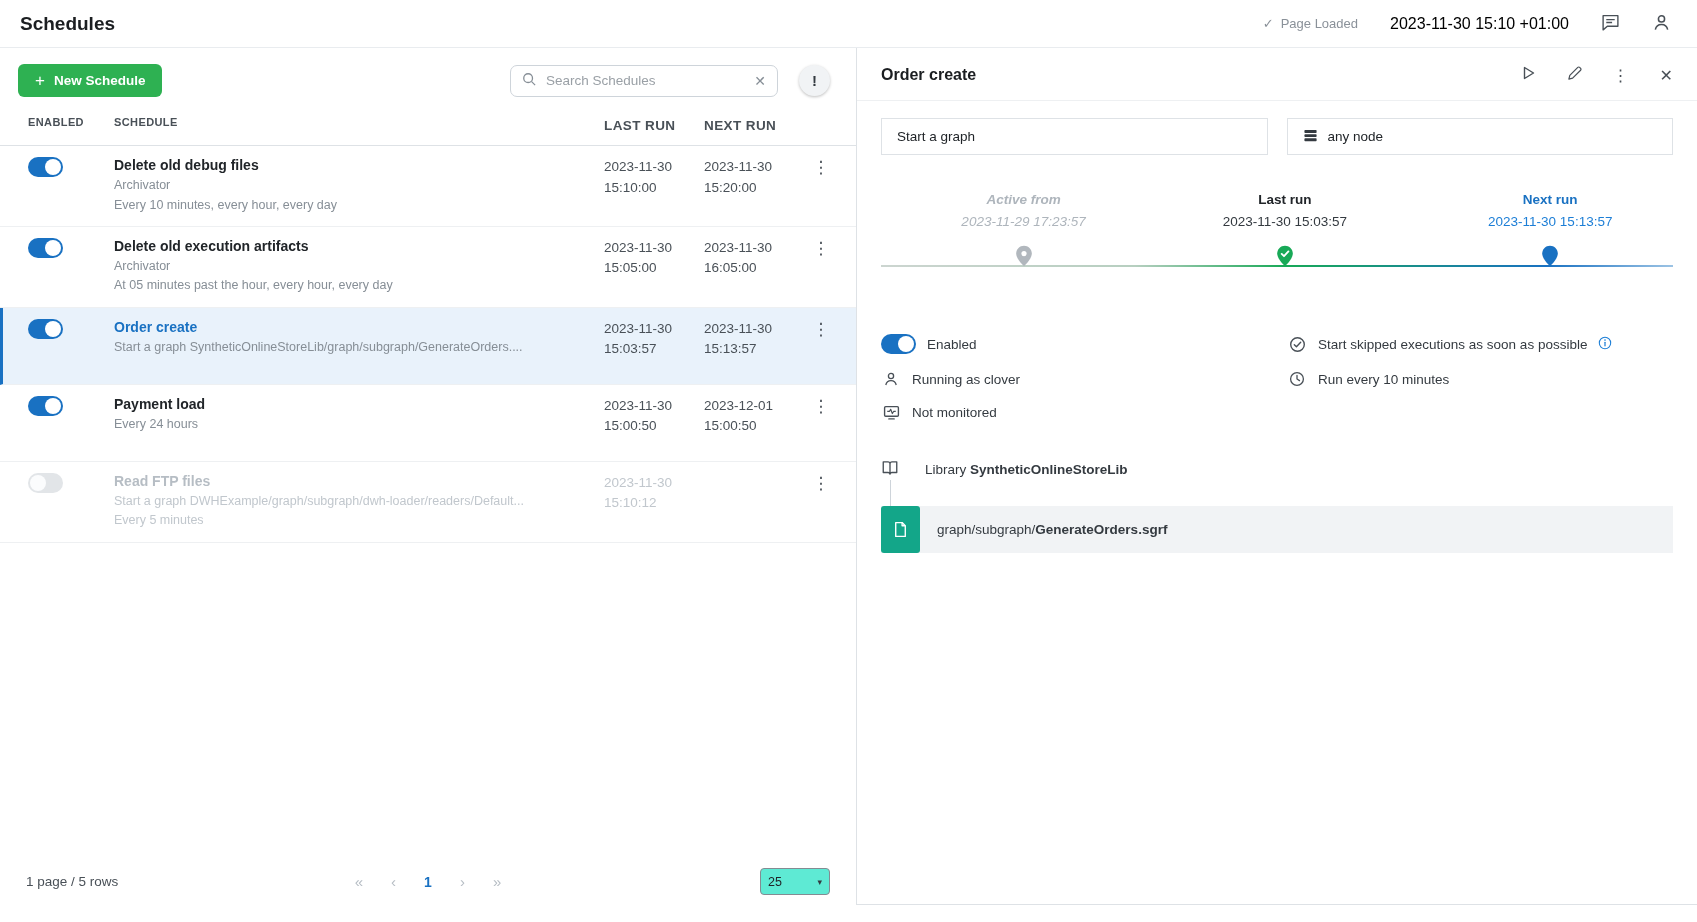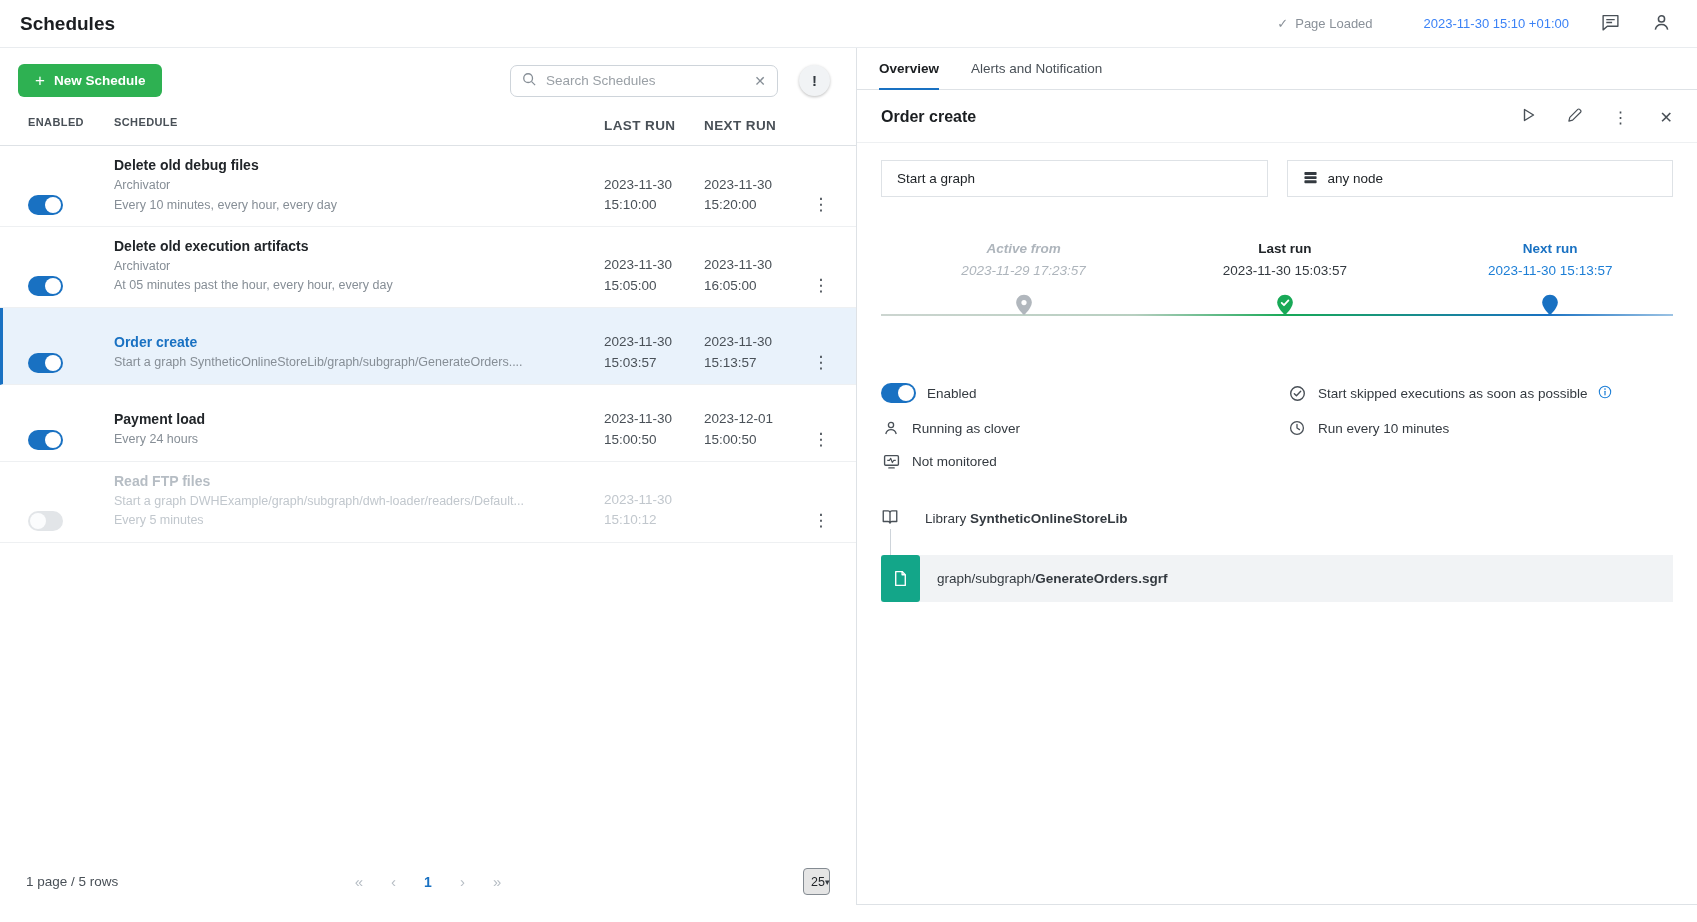--- a/index.html
+++ b/index.html
@@ -6,21 +6,21 @@
   html,body { margin:0; padding:0; }
   body {
     width:1697px; height:922px; overflow:hidden;
     font-family:"Liberation Sans", sans-serif;
     color:#212529; background:#fff;
   }
   .app-header { height:48px; border-bottom:1px solid #e9ecef; display:flex; align-items:center; padding:0 26px 0 20px; }
   .app-title { font-size:19px; font-weight:700; color:#1b1e21; }
   .header-right { margin-left:auto; display:flex; align-items:center; gap:32px; }
   .page-loaded { color:#8a9199; font-size:13px; display:flex; align-items:center; gap:7px; }
-  .header-timestamp { color:#3b82f6; font-size:13px;margin-left:19px; }
+  .header-timestamp { color:#000000; font-size:16px; }
   .icon-btn { background:none; border:none; padding:0; display:flex; align-items:center; cursor:pointer; }
 
   .main { display:flex; height:873px; }
 
   
   .left-panel { width:856px; display:flex; flex-direction:column; }
   .left-toolbar { display:flex; align-items:center; padding:16px 26px 13px 18px; }
   .btn-new { background:#2eb152; color:#fff; border:none; border-radius:6px; height:33px; padding:0 17px;
              font-size:13.5px; font-weight:700; display:flex; align-items:center; gap:9px; cursor:pointer; font-family:inherit; }
   .btn-new .plus { font-size:17px; font-weight:400; line-height:1; }
@@ -34,58 +34,58 @@
 
   .col-enabled { width:86px; flex-shrink:0; }
   .col-schedule { flex:1; min-width:0; padding-right:15px; }
   .col-last { width:100px; flex-shrink:0; }
   .col-next { width:100px; flex-shrink:0; }
   .col-menu { width:34px; flex-shrink:0; display:flex; justify-content:center; }
 
   .table-header { display:flex; padding:6px 18px 9px 28px; border-bottom:1px solid #dee2e6;
                   font-size:11px; font-weight:700; color:#495057; letter-spacing:.4px; }
 
-  .row { display:flex; align-items:flex-end; padding:11px 18px 11px 28px; border-bottom:1px solid #eef0f2; min-height:77px; cursor:pointer; }
+  .row { display:flex; align-items:flex-start; padding:11px 18px 11px 28px; border-bottom:1px solid #eef0f2; min-height:77px; cursor:pointer; }
   .row.selected { background:#e9f2fb; border-left:3px solid #1971c2; padding-left:25px; }
   .row-title { font-size:14px; font-weight:600; color:#212529; margin-bottom:3px; white-space:nowrap; overflow:hidden; text-overflow:ellipsis; }
   .row.selected .row-title { color:#1971c2; }
   .row-sub { font-size:12.5px; color:#868e96; line-height:1.55; white-space:nowrap; overflow:hidden; text-overflow:ellipsis; }
   .col-last, .col-next { font-size:13.5px; color:#495057; line-height:1.5; }
   .row.disabled .row-title { color:#b6bdc4; }
   .row.disabled .row-sub, .row.disabled .col-last, .row.disabled .col-next { color:#c1c7cd; }
   .kebab { color:#495057; font-size:17px; background:none; border:none; cursor:pointer; padding:0 6px; }
 
   .toggle { width:35px; height:20px; border-radius:10px; background:#1971c2; position:relative; cursor:pointer; flex-shrink:0; }
   .toggle::after { content:""; position:absolute; width:16px; height:16px; border-radius:50%; background:#fff; top:2px; right:2px; }
   .toggle.off { background:#e2e5e8; }
   .toggle.off::after { left:2px; right:auto; background:#fbfcfd; }
 
   .left-footer { margin-top:auto; display:flex; align-items:center; padding:18px 26px 26px 26px; position:relative; }
   .footer-summary { font-size:13.5px; color:#495057; }
   .pagination { position:absolute; left:50%; transform:translateX(-50%); display:flex; align-items:center; gap:28px; }
   .page-btn { color:#b6bdc4; background:none; border:none; font-size:15px; cursor:pointer; padding:0; font-family:inherit; }
   .page-current { color:#1971c2; font-weight:700; font-size:14px; }
-  .page-size { margin-left:auto; width:27px; height:27px; border:1px solid #848b92; border-radius:4px; background:#e5e5e5;
+  .page-size { margin-left:auto; width:70px; height:27px; border:1px solid #848b92; border-radius:4px; background:#5eead4;
                display:flex; align-items:center; justify-content:space-between; padding:12px 7px; font-size:12.5px; cursor:pointer; }
   .page-size .caret { font-size:9px; color:#343a40; }
 
   
   .right-panel { flex:1; border-left:1px solid #dee2e6; border-bottom:1px solid #dee2e6; margin-bottom:16px;
                  display:flex; flex-direction:column; background:#fff; }
   .tabs { display:flex; gap:32px; padding:0 22px; border-bottom:1px solid #dee2e6; height:42px; }
   .tab { display:flex; align-items:center; font-size:13.5px; color:#495057; cursor:pointer;
          border-bottom:2px solid transparent; margin-bottom:-1px; }
   .tab.active { color:#1b1e21; font-weight:600; border-bottom-color:#1971c2; }
 
   .detail-header { display:flex; align-items:center; padding:17px 24px 15px 24px; border-bottom:1px solid #eef0f2; }
   .detail-title { font-size:16px; font-weight:700; color:#1b1e21; }
   .detail-actions { margin-left:auto; display:flex; align-items:center; gap:31px; }
   .action-icon { background:none; border:none; padding:0; cursor:pointer; color:#495057; display:flex; align-items:center; font-size:16px; }
 
-  .fields-row { display:flex; margin:17px 24px 8px 24px;gap:20px; }
+  .fields-row { display:flex; margin:17px 24px 1px 24px;gap:20px; }
   .field { flex:1; height:37px; border:1px solid #dee2e6; background:#fff; display:flex; align-items:center;
            padding:0 15px; gap:10px; font-size:13.5px; color:#212529; cursor:pointer; }
   .field + .field { margin-left:-1px; }
 
   .timeline { position:relative; margin:36px 24px 0 24px; height:100px; }
   .tl-point { position:absolute; top:0; transform:translateX(-50%); text-align:center; white-space:nowrap; }
   .tl-label { font-size:13.5px; font-weight:600; margin-bottom:7px; }
   .tl-date { font-size:13.5px; }
   .tl-active .tl-label, .tl-active .tl-date { color:#aeb5bc;font-style:italic; }
   .tl-last .tl-label { color:#212529; } .tl-last .tl-date { color:#343a40; }
@@ -285,24 +285,20 @@
         <button class="page-btn"><span>»</span></button>
       </div>
       <div class="page-size">
         <span>25</span>
         <span class="caret">▾</span>
       </div>
     </div>
   </section>
 
   <section class="right-panel">
-    <div class="tabs">
-      <div class="tab active">Overview</div>
-      <div class="tab">Alerts and Notification</div>
-    </div>
 
     <div class="detail-header">
       <div class="detail-title">Order create</div>
       <div class="detail-actions">
         <button class="action-icon">
           <span><svg width="16" height="16" viewBox="0 0 16 16">
                 <path d="M4.5 2.5v11l9-5.5z" fill="none" stroke="#495057" stroke-width="1.4" stroke-linejoin="round"></path>
               </svg></span>
         </button>
         <button class="action-icon">

